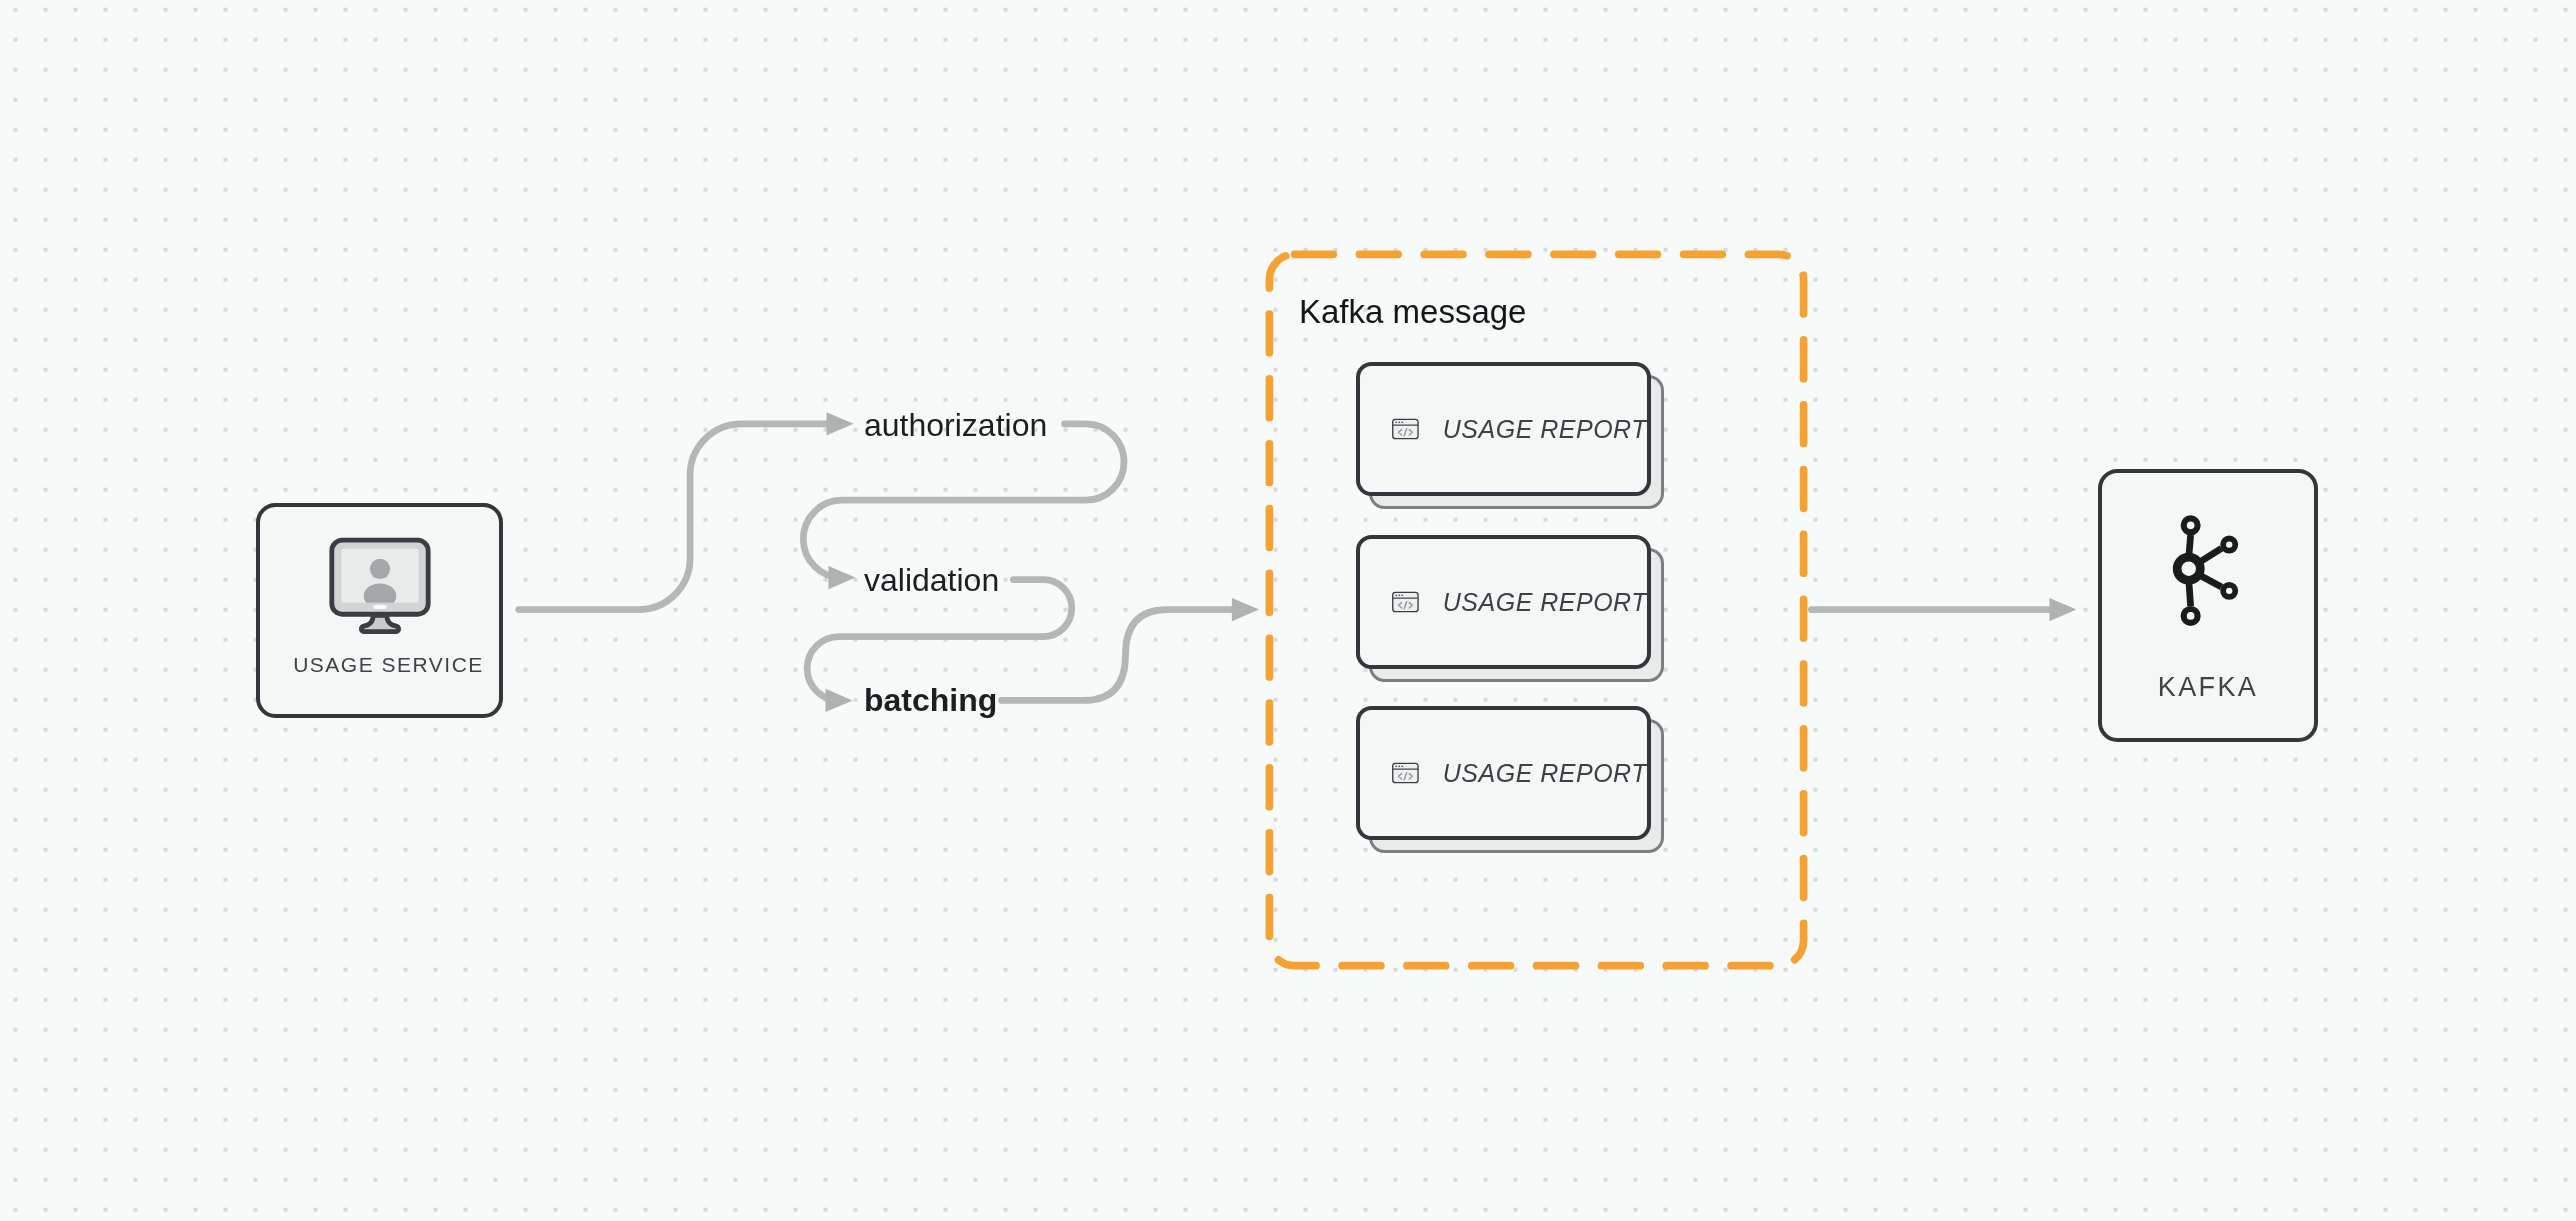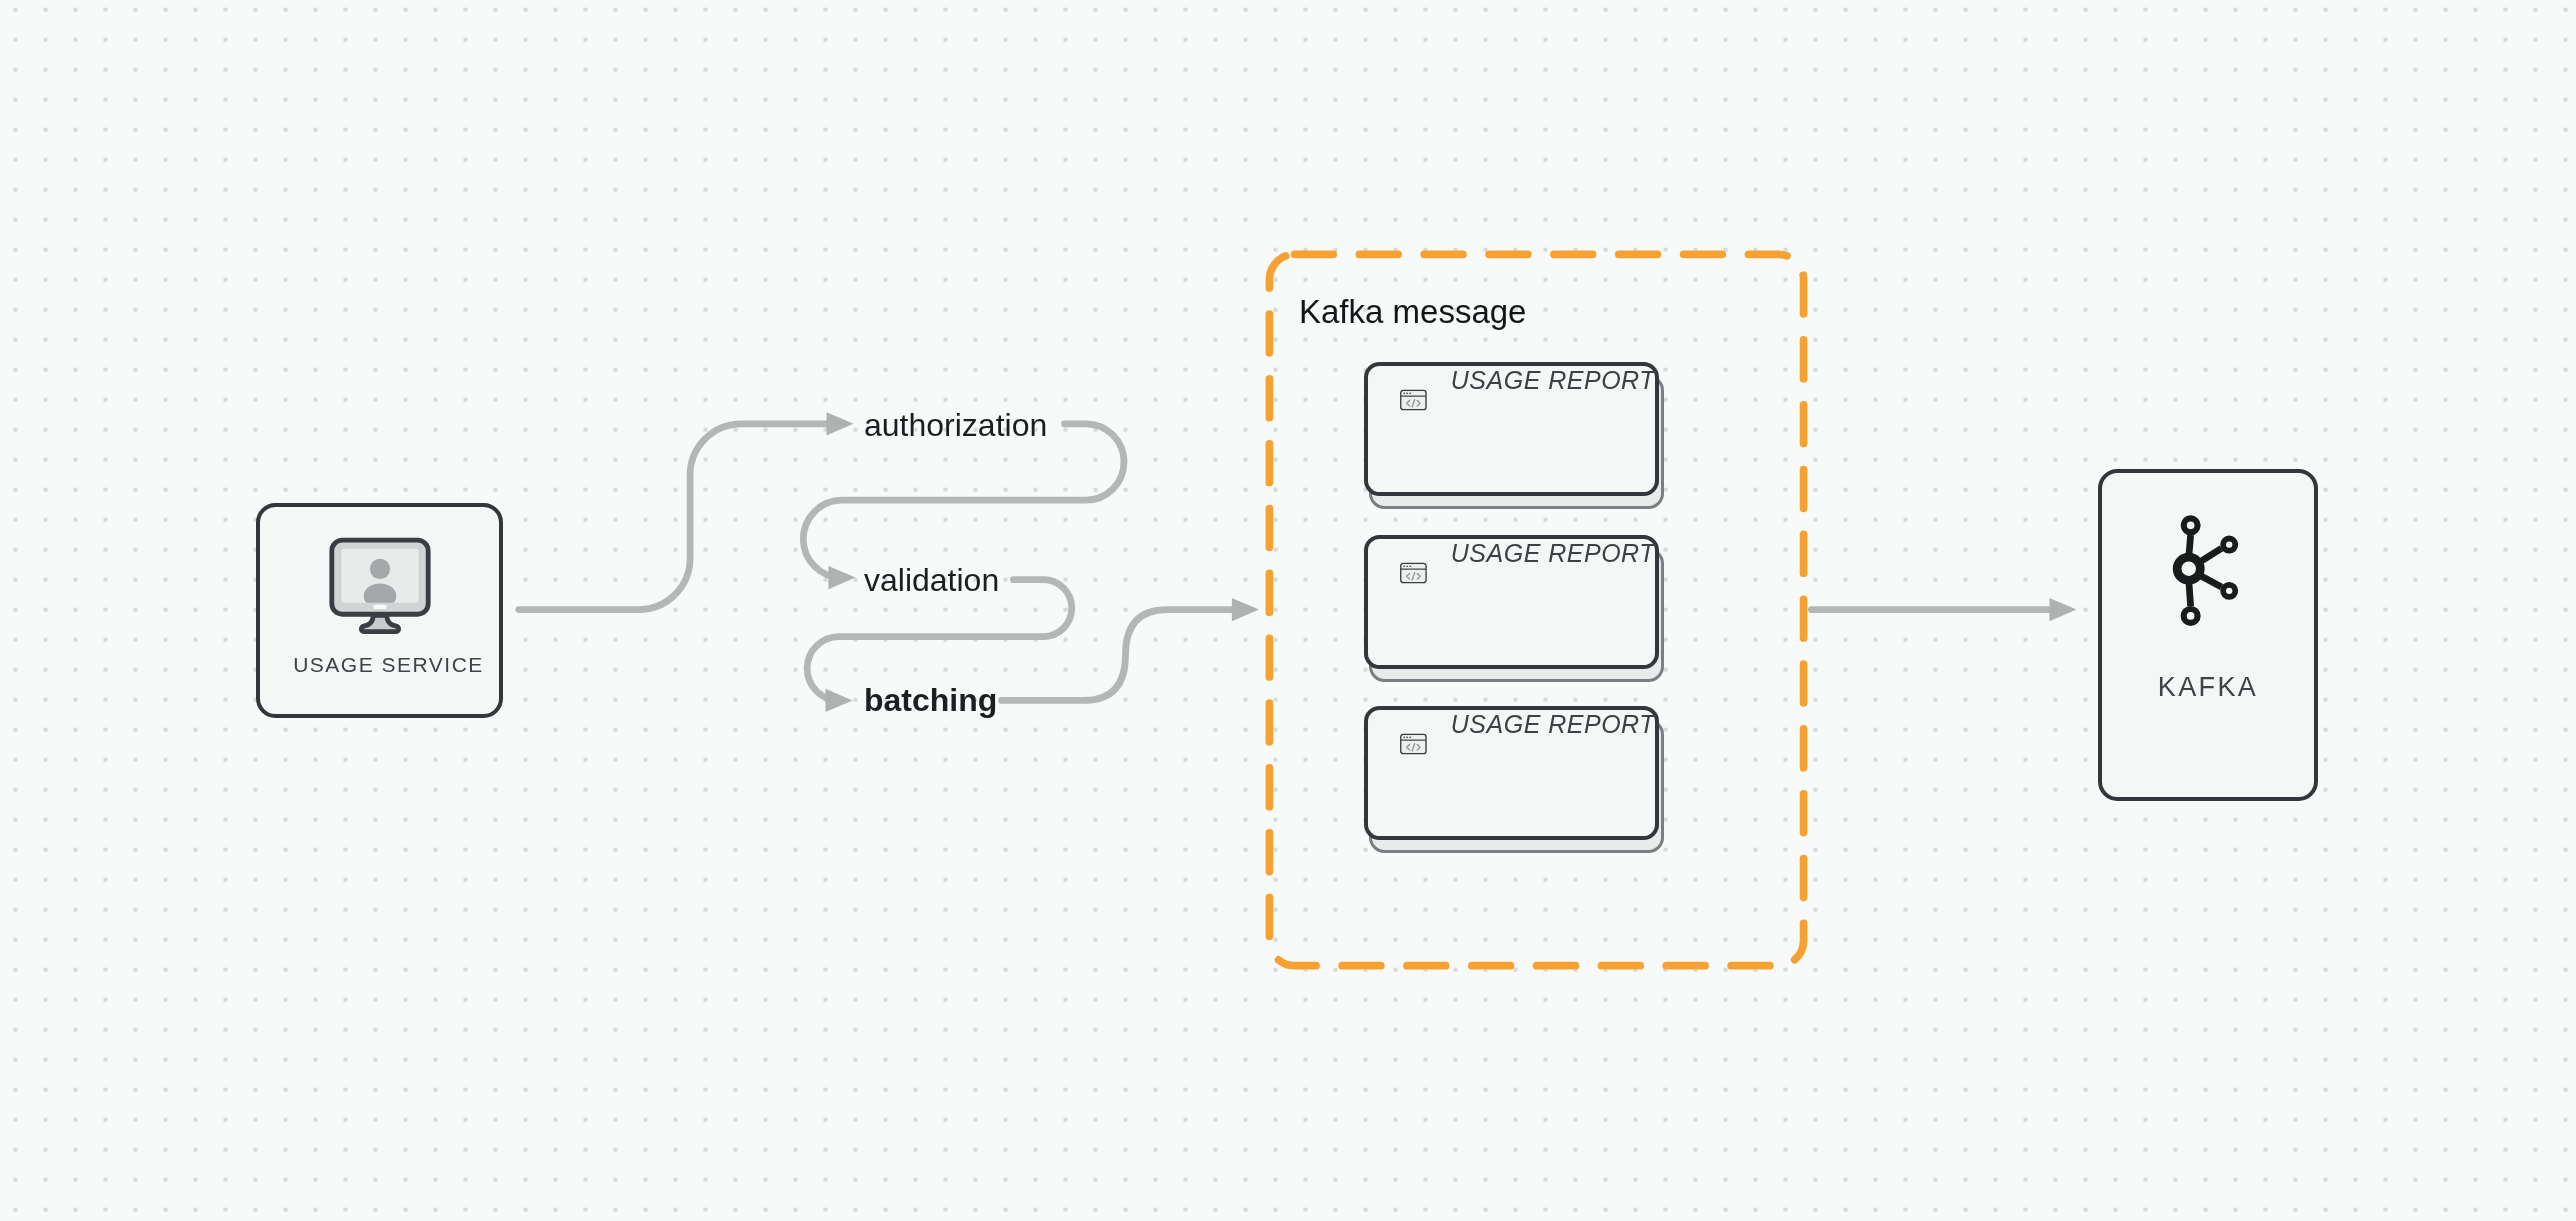--- a/index.html
+++ b/index.html
@@ -25,21 +25,21 @@
 
   
   .node {
     position: absolute;
     background: #f5f6f6;
     border: 4.8px solid #33373b;
     border-radius: 19.4px;
     box-sizing: border-box;
   }
   .node-usage { left: 256px; top: 503px; width: 247px; height: 215px; }
-  .node-kafka { left: 2098px; top: 469px; width: 220px; height: 332px; }
+  .node-kafka { left: 2098px; top: 469px; width: 220px; height: 273px; }
 
   .node-icon-wrap {
     position: absolute;
     left: 50%;
     transform: translateX(-50%);
   }
   .monitor-wrap { top: 29px; }
   .kafka-logo-wrap { top: 23px; }
 
   .node-label {
@@ -99,28 +99,28 @@
     position: absolute;
     left: 12.6px; top: 12.6px;
     width: 295px; height: 134px;
     background: #e9eaea;
     border: 3.9px solid #7b7f83;
     border-radius: 15.5px;
     box-sizing: border-box;
   }
   .card-front {
     position: absolute;
-    left: 8px; top: 0;
+    left: 0; top: 0;
     width: 295px; height: 134px;
     background: #f5f6f6;
     border: 4.4px solid #33373b;
     border-radius: 15.5px;
     box-sizing: border-box;
     display: flex;
-    align-items: flex-start;
+    align-items: center;
     padding-left: 32px;
     gap: 24px;
   }
   .card-pos-1 { top: 112px; }
   .card-pos-2 { top: 285px; }
   .card-pos-3 { top: 456px; }
 
   .report-label {
     font-style: italic;
     font-size: 25px;

